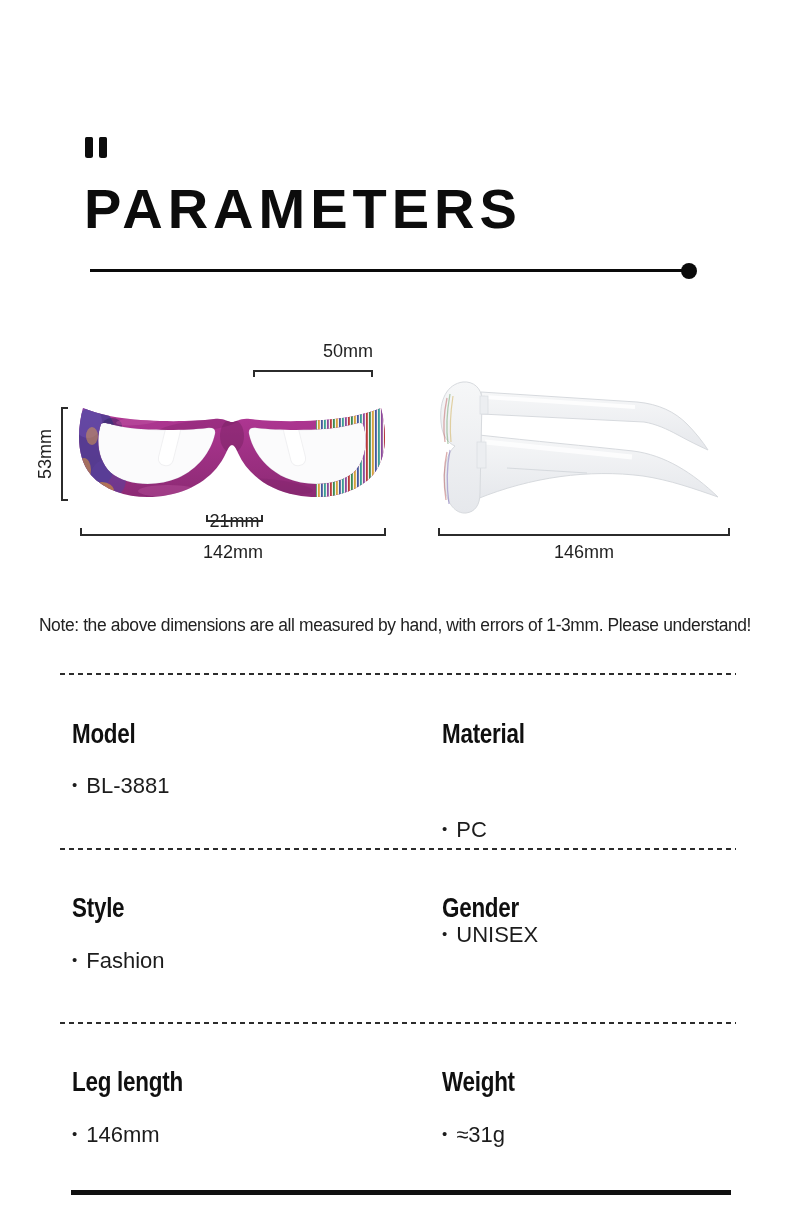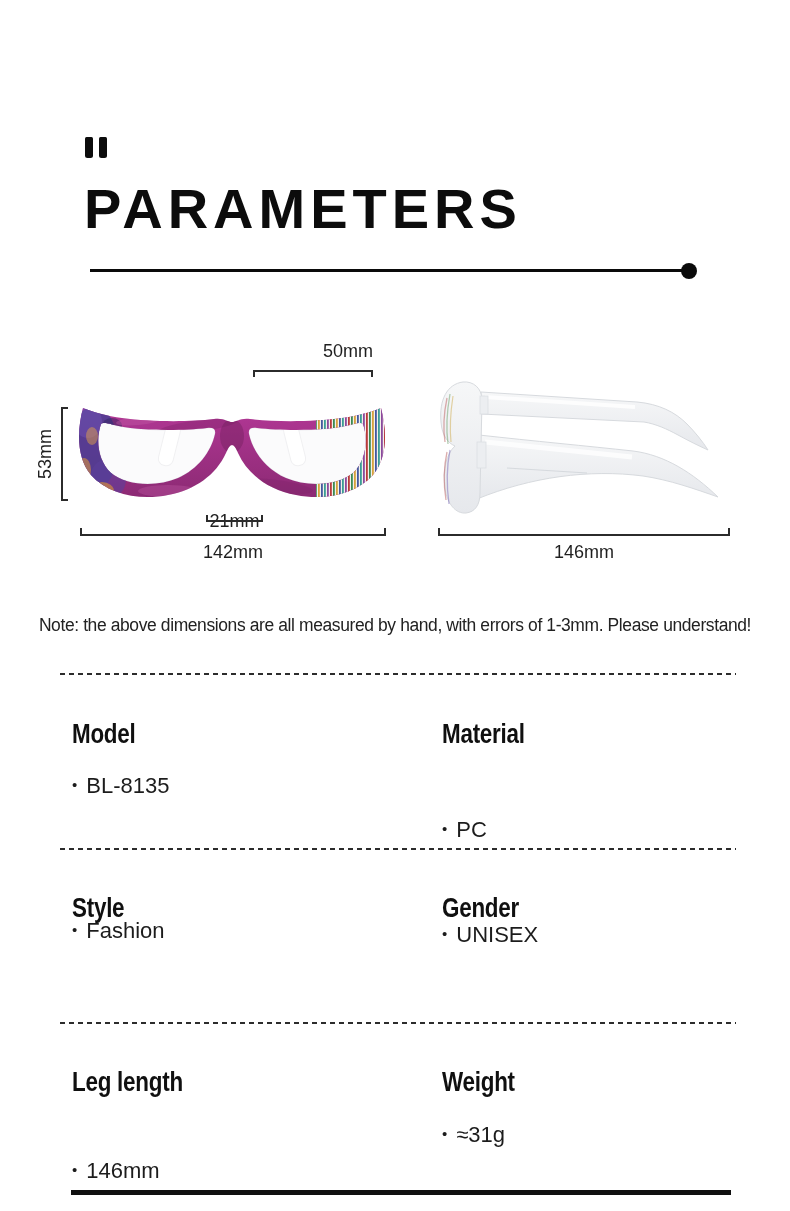--- a/index.html
+++ b/index.html
@@ -157,34 +157,34 @@
 </div>
 
 <div class="bracket bk-up" style="left:438px; top:528px; width:292px; height:8px;"></div>
 <div class="dim" style="left:438px; top:543px; width:292px;">146mm</div>
 
 <div class="note">Note: the above dimensions are all measured by hand, with errors of 1-3mm. Please understand!</div>
 
 <div class="dash" style="top:673px;"></div>
 
 <div class="spec-label" style="left:72px; top:720px;">Model</div>
-<div class="spec-value" style="left:72px; top:775px;"><span class="bullet">•</span><span>BL-8135</span></div>
+<div class="spec-value" style="left:72px; top:775px;"><span class="bullet">•</span><span>BL-3881</span></div>
 
 <div class="spec-label" style="left:442px; top:720px;">Material</div>
 <div class="spec-value" style="left:442px; top:775px;margin-top:44px;"><span class="bullet">•</span><span>PC</span></div>
 
 <div class="dash" style="top:848px;"></div>
 
 <div class="spec-label" style="left:72px; top:894px;">Style</div>
-<div class="spec-value" style="left:72px; top:920px;text-align:center;"><span class="bullet">•</span><span>Fashion</span></div>
+<div class="spec-value" style="left:72px; top:950px;text-align:center;"><span class="bullet">•</span><span>Fashion</span></div>
 
 <div class="spec-label" style="left:442px; top:894px;">Gender</div>
 <div class="spec-value" style="left:442px; top:924px;"><span class="bullet">•</span><span>UNISEX</span></div>
 
 <div class="dash" style="top:1022px;"></div>
 
 <div class="spec-label" style="left:72px; top:1068px;">Leg length</div>
-<div class="spec-value" style="left:72px; top:1124px;margin-top:36px;"><span class="bullet">•</span><span>146mm</span></div>
+<div class="spec-value" style="left:72px; top:1124px;"><span class="bullet">•</span><span>146mm</span></div>
 
 <div class="spec-label" style="left:442px; top:1068px;">Weight</div>
 <div class="spec-value" style="left:442px; top:1124px;"><span class="bullet">•</span><span>≈31g</span></div>
 
 <div class="bottom-rule"></div>
 
 </body></html>

